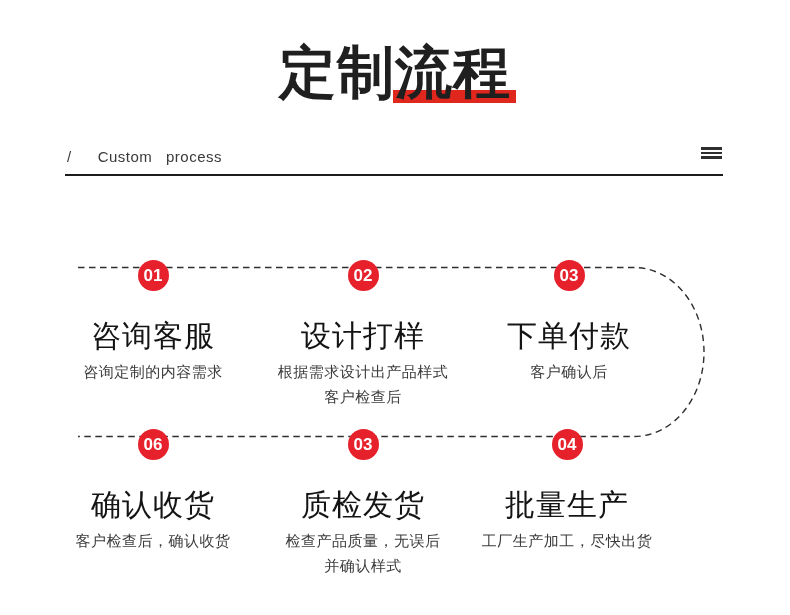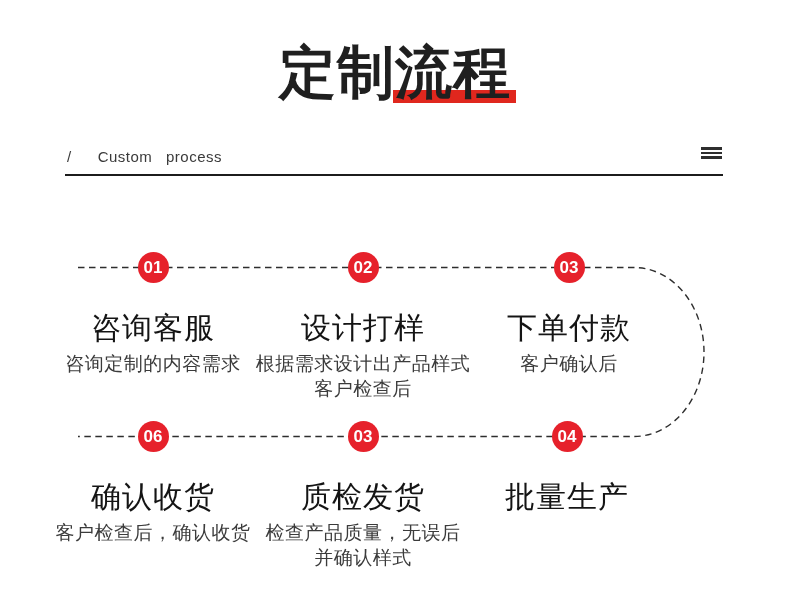--- a/index.html
+++ b/index.html
@@ -59,38 +59,38 @@
     fill:none;
     stroke:var(--line-dark);
     stroke-width:1.4;
     stroke-dasharray:6.5 4.5;
   }
 
   .step{
     position:absolute;width:220px;text-align:center;
   }
   .step .badge{
-    width:31px;height:31px;margin:0 auto;
+    width:31px;height:31px;margin:8px auto;
     border-radius:50%;
     background:var(--accent-red);
     color:#fff;
     font-size:17px;font-weight:bold;
     line-height:31px;text-align:center;
   }
   .step .step-title{
     margin-top:28px;
     font-size:30px;line-height:34px;
     font-weight:500;
     color:#141414;
     letter-spacing:1px;
     white-space:nowrap;
   }
   .step .step-desc{
     margin-top:6px;
-    font-size:19px;line-height:25px;
+    font-size:15px;line-height:25px;
     color:var(--desc-gray);
     letter-spacing:.5px;
     white-space:nowrap;
   }
   
   .s1{left:43px;top:252px;}
   .s2{left:253px;top:252px;}
   .s3{left:459px;top:252px;}
   .s4{left:457px;top:421px;}
   .s5{left:253px;top:421px;}
@@ -137,20 +137,21 @@
     <div class="badge">03</div>
     <div class="step-title">下单付款</div>
     <div class="step-desc">
       <div>客户确认后</div>
     </div>
   </div>
 
   <div class="step s4">
     <div class="badge">04</div>
     <div class="step-title">批量生产</div>
+    <div class="step-desc">工厂生产加工，尽快出货</div>
   </div>
 
   <div class="step s5">
     <div class="badge">03</div>
     <div class="step-title">质检发货</div>
     <div class="step-desc">
       <div>检查产品质量，无误后</div>
       <div>并确认样式</div>
     </div>
   </div>

